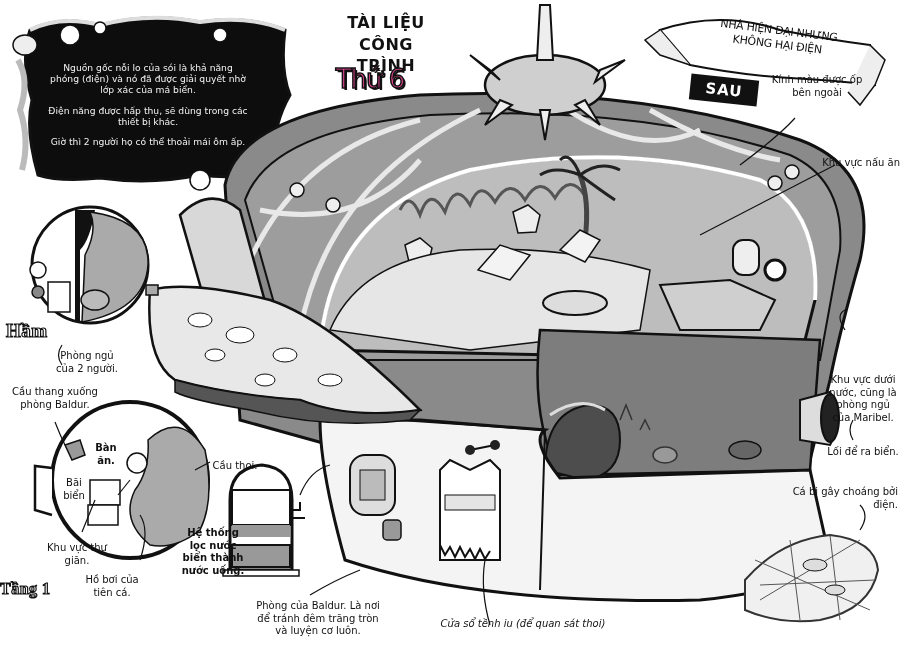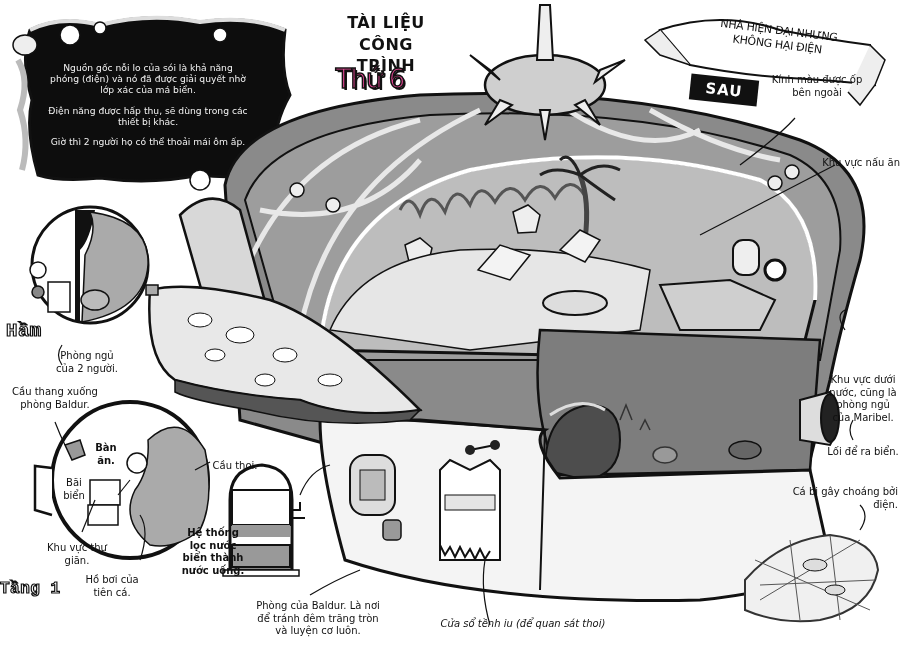--- a/index.html
+++ b/index.html
@@ -6,21 +6,21 @@
   body{width:900px;height:646px;position:relative;overflow:hidden;font-family:"DejaVu Sans",sans-serif;color:#111;}
   .lbl{position:absolute;font-size:10px;line-height:1.25;text-align:center;color:#111;}
   .lbl-left{text-align:right;}
   #art{position:absolute;left:0;top:0;width:900px;height:646px;}
   .intro-text{position:absolute;left:48px;top:62px;width:200px;color:#f2f2f2;font-size:9.2px;line-height:1.22;text-align:center;}
   .intro-text p{margin:0 0 9px 0;}
   .title-small{position:absolute;left:330px;top:12px;width:112px;text-align:center;font-family:"DejaVu Sans",sans-serif;font-weight:bold;font-size:16px;line-height:1.35;letter-spacing:0.5px;}
   .title-big{position:absolute;left:330px;top:64px;width:80px;text-align:center;font-family:"DejaVu Sans",sans-serif;font-weight:normal;font-size:26px;color:#ec4899;-webkit-text-stroke:1.5px #111;text-shadow:2px 2px 0 #111;letter-spacing:-1px;}
   .banner-text{position:absolute;left:678px;top:24px;width:200px;text-align:center;font-size:11px;line-height:1.3;transform:rotate(7deg);letter-spacing:-0.3px;}
   .sau{position:absolute;left:690px;top:77px;width:68px;height:26px;background:#111;color:#fff;font-weight:bold;font-size:15px;text-align:center;line-height:26px;transform:rotate(6deg);letter-spacing:1px;}
-  .floor-label{position:absolute;font-family:Liberation Mono, monospace;font-size:19px;color:#fff;-webkit-text-stroke:1.2px #111;font-weight:bold;letter-spacing:0.5px;}
+  .floor-label{position:absolute;font-family:Liberation Serif, serif;font-size:19px;color:#fff;-webkit-text-stroke:1.2px #111;font-weight:bold;letter-spacing:0.5px;}
 </style>
 </head>
 <body>
 
 <svg id="art" viewBox="0 0 900 646" xmlns="http://www.w3.org/2000/svg">
 
   <g>
     <path d="M30 30 Q60 15 100 25 Q150 12 200 22 Q250 15 285 30 Q280 70 290 95 Q270 130 275 170 Q240 180 200 175 Q150 185 100 178 Q60 182 38 175 Q25 130 32 100 Q20 60 30 30 Z" fill="#0d0d0d" stroke="#111" stroke-width="3"></path>
     <path d="M30 30 Q60 15 100 25 Q150 12 200 22 Q250 15 285 30" fill="none" stroke="#ddd" stroke-width="4"></path>
     <circle cx="70" cy="35" r="10" fill="#fff" stroke="#111" stroke-width="1.5"></circle>

